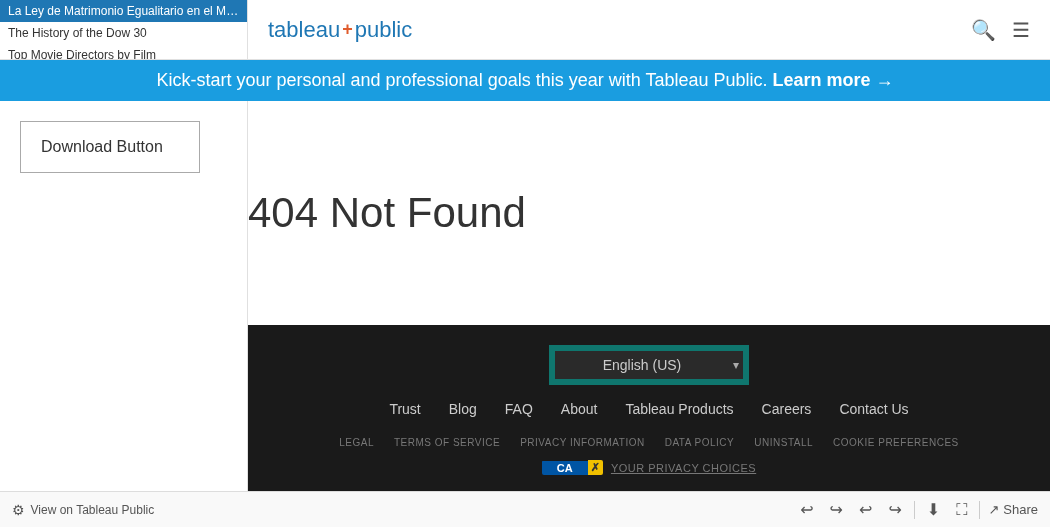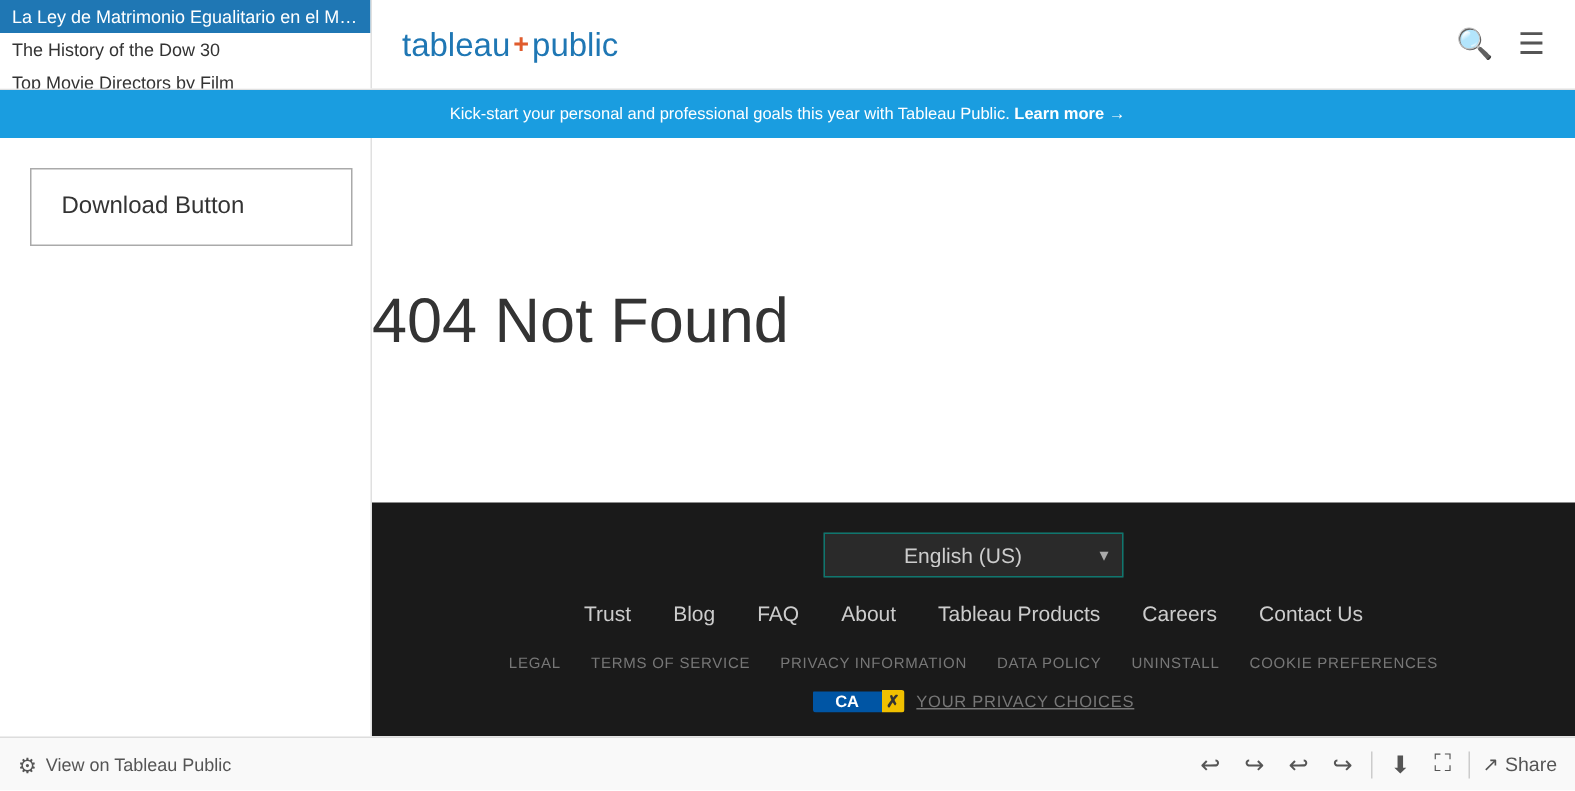--- a/index.html
+++ b/index.html
@@ -67,21 +67,21 @@
       background: none;
       border: none;
     }
 
     
     .banner {
       background: #1a9de0;
       color: #fff;
       text-align: center;
       padding: 10px 20px;
-      font-size: 11px;
+      font-size: 18px;
       flex-shrink: 0;
     }
     .banner a {
       color: #fff;
       font-weight: bold;
       text-decoration: none;
     }
 
     
     .main-area {
@@ -100,21 +100,21 @@
       gap: 16px;
     }
     .download-button {
       border: 1px solid #aaa;
       padding: 16px 20px;
       font-size: 16px;
       color: #333;
       cursor: pointer;
       background: #fff;
       text-align: left;
-      width: 215px;
+      width: 180px;
     }
     .right-content {
       flex: 1;
       display: flex;
       flex-direction: column;
       overflow: hidden;
     }
     .not-found-section {
       flex: 1;
       display: flex;
@@ -136,21 +136,21 @@
       flex-shrink: 0;
     }
     .footer-lang {
       display: flex;
       justify-content: center;
       margin-bottom: 16px;
     }
     .lang-select {
       background: #2a2a2a;
       color: #ccc;
-      border: 1px solid #0f766e;
+      border: 6px solid #0f766e;
       padding: 6px 30px 6px 16px;
       font-size: 14px;
       appearance: none;
       cursor: pointer;
       width: 200px;
       text-align: center;
     }
     .lang-wrapper {
       position: relative;
       display: inline-block;

